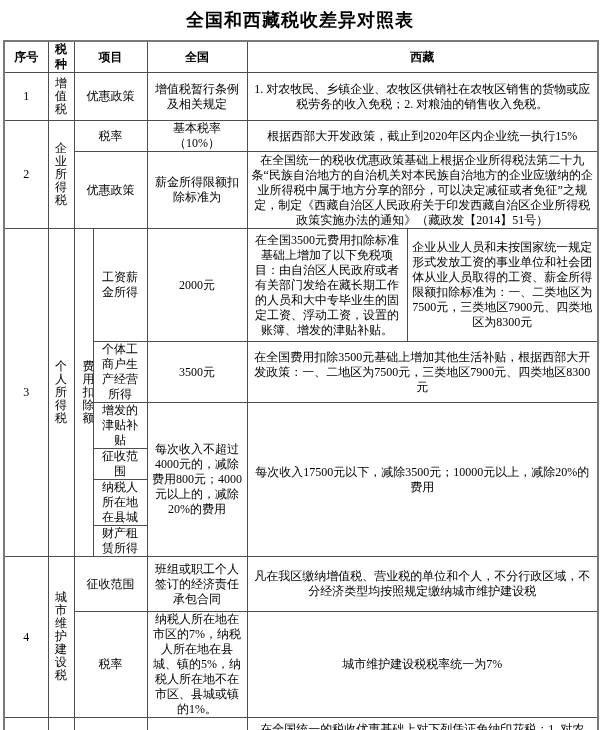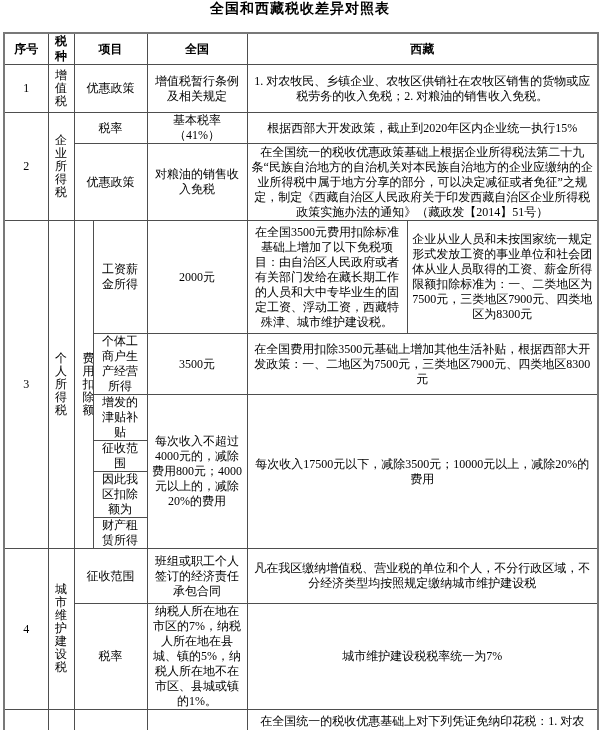--- a/index.html
+++ b/index.html
@@ -11,23 +11,23 @@
     width: 600px;
     height: 730px;
     font-family: "Liberation Serif", "DejaVu Serif", serif;
     color: #000000;
     overflow: hidden;
   }
   .page-title {
     width: 594px;
     margin-left: 3px;
     height: 32px;
-    padding-top: 0;
+    padding-top: 8px;
     text-align: center;
-    font-size: 14px;
+    font-size: 18px;
     font-weight: bold;
     letter-spacing: 1px;
   }
   table.grid {
     border-collapse: collapse;
     table-layout: fixed;
     width: 594px;
     margin-left: 3px;
     border: 2px solid #787878;
   }
@@ -85,53 +85,53 @@
       <td><span class="vert">增值税</span></td>
       <td colspan="2">优惠政策</td>
       <td class="tight">增值税暂行条例及相关规定</td>
       <td colspan="2">1. 对农牧民、乡镇企业、农牧区供销社在农牧区销售的货物或应税劳务的收入免税；2. 对粮油的销售收入免税。</td>
     </tr>
 
     <tr style="height:30px">
       <td rowspan="2">2</td>
       <td rowspan="2"><span class="vert">企业所得税</span></td>
       <td colspan="2">税率</td>
-      <td class="tight">基本税率（41%）</td>
+      <td class="tight">基本税率（10%）</td>
       <td colspan="2">根据西部大开发政策，截止到2020年区内企业统一执行15%</td>
     </tr>
     <tr style="height:77px">
       <td colspan="2">优惠政策</td>
-      <td class="tight">对粮油的销售收入免税</td>
+      <td class="tight">薪金所得限额扣除标准为</td>
       <td colspan="2">在全国统一的税收优惠政策基础上根据企业所得税法第二十九条“民族自治地方的自治机关对本民族自治地方的企业应缴纳的企业所得税中属于地方分享的部分，可以决定减征或者免征”之规定，制定《西藏自治区人民政府关于印发西藏自治区企业所得税政策实施办法的通知》（藏政发【2014】51号）</td>
     </tr>
 
     <tr style="height:113px">
       <td rowspan="6">3</td>
       <td rowspan="6"><span class="vert">个人所得税</span></td>
       <td rowspan="6" style="padding:8px"><span class="vert">费用扣除额</span></td>
       <td class="subitem">工资薪金所得</td>
       <td class="tight">2000元</td>
-      <td class="tight">在全国3500元费用扣除标准基础上增加了以下免税项目：由自治区人民政府或者有关部门发给在藏长期工作的人员和大中专毕业生的固定工资、浮动工资，西藏特殊津、城市维护建设税。</td>
+      <td class="tight">在全国3500元费用扣除标准基础上增加了以下免税项目：由自治区人民政府或者有关部门发给在藏长期工作的人员和大中专毕业生的固定工资、浮动工资，设置的账簿、增发的津贴补贴。</td>
       <td class="tight lh14">企业从业人员和未按国家统一规定形式发放工资的事业单位和社会团体从业人员取得的工资、薪金所得限额扣除标准为：一、二类地区为7500元，三类地区7900元、四类地区为8300元</td>
     </tr>
     <tr style="height:41px">
       <td class="subitem">个体工商户生产经营所得</td>
       <td class="tight">3500元</td>
       <td colspan="2">在全国费用扣除3500元基础上增加其他生活补贴，根据西部大开发政策：一、二地区为7500元，三类地区7900元、四类地区8300元</td>
     </tr>
     <tr style="height:30px">
       <td class="subitem">增发的津贴补贴</td>
       <td rowspan="4" class="tight">每次收入不超过4000元的，减除费用800元；4000元以上的，减除20%的费用</td>
       <td rowspan="4" colspan="2">每次收入17500元以下，减除3500元；10000元以上，减除20%的费用</td>
     </tr>
     <tr style="height:15px">
       <td class="subitem">征收范围</td>
     </tr>
     <tr style="height:25px">
-      <td class="subitem">因此我区扣除额为</td>
+      <td class="subitem">纳税人所在地在县城</td>
     </tr>
     <tr style="height:25px">
       <td class="subitem">财产租赁所得</td>
     </tr>
 
     <tr style="height:55px">
       <td rowspan="2">4</td>
       <td rowspan="2"><span class="vert">城市维护建设税</span></td>
       <td colspan="2">征收范围</td>
       <td class="tight">班组或职工个人签订的经济责任承包合同</td>

